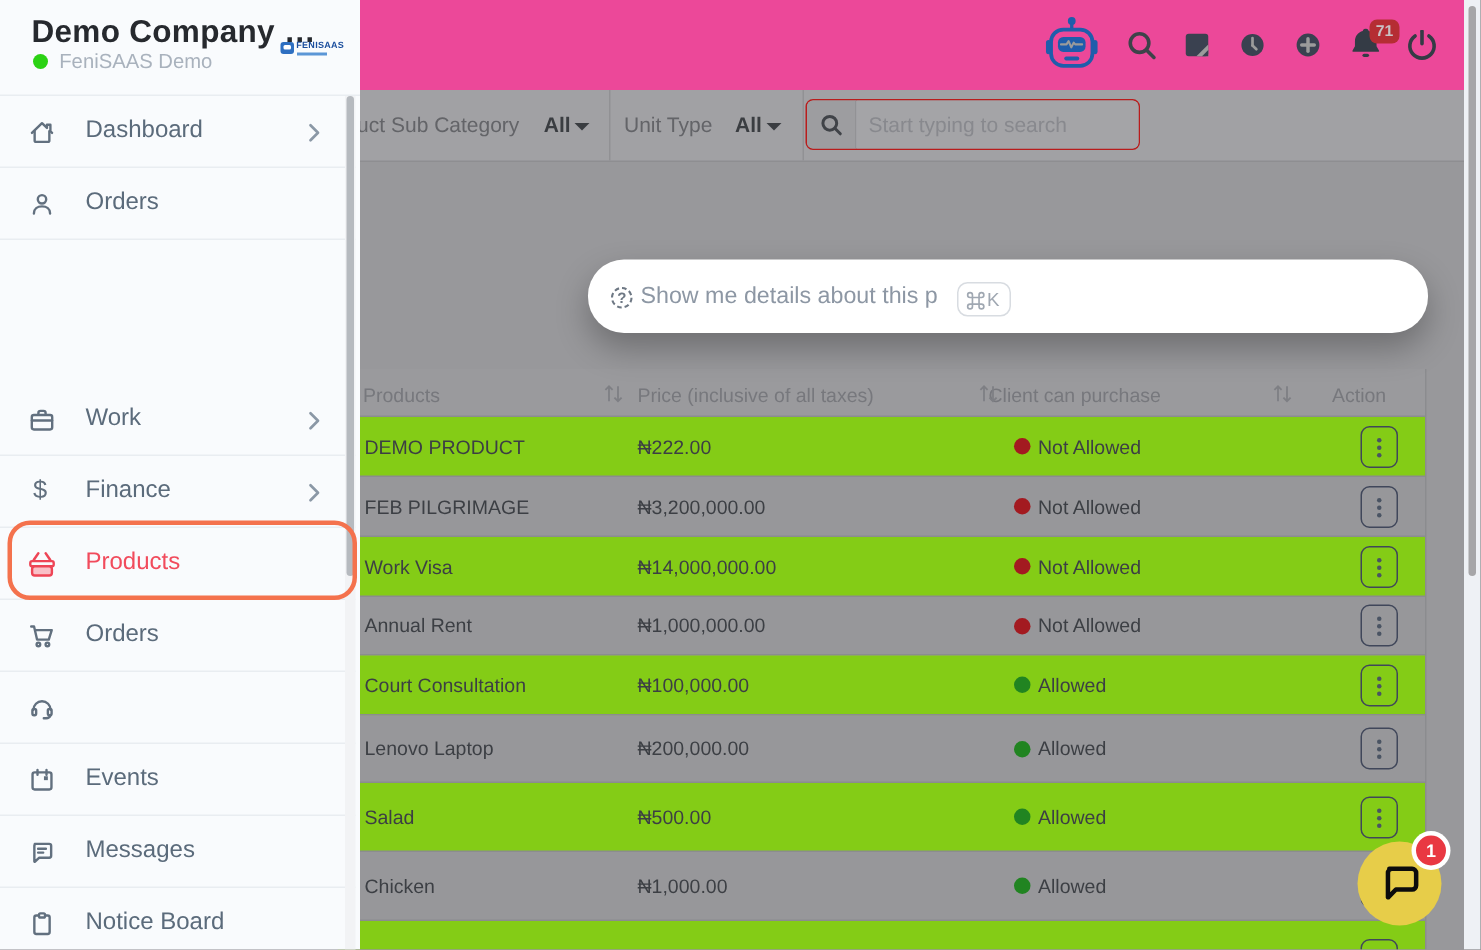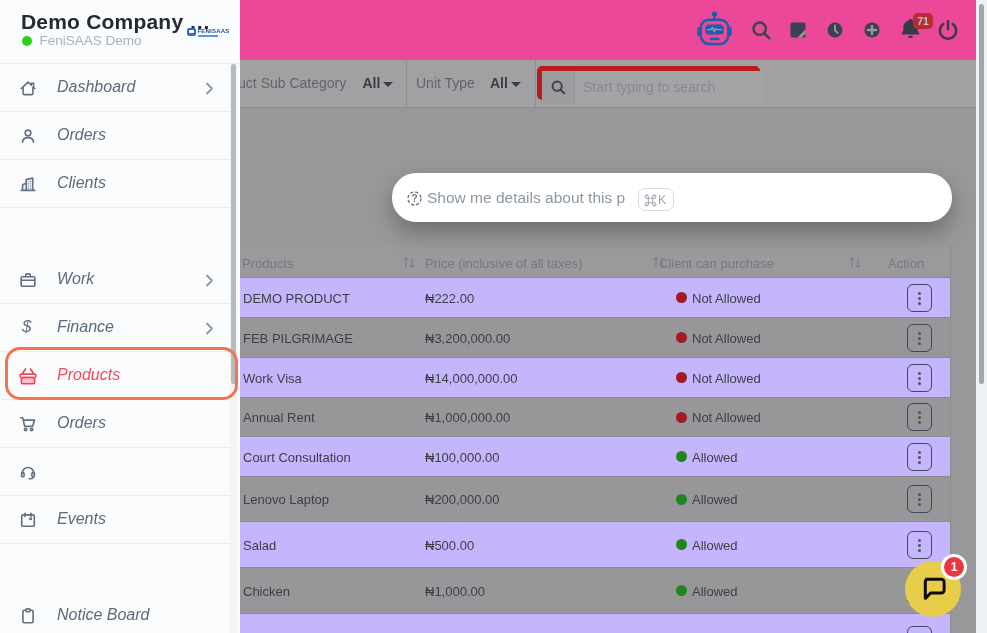--- a/index.html
+++ b/index.html
@@ -7,52 +7,52 @@
   .abs { position:absolute; }
 
   
   #navbar { left:0; top:0; width:976px; height:60px; background:#ec4899; }
   #filterbar { left:0; top:60px; width:976px; height:48px; background:#a1a1a4; border-bottom:1px solid #8e8e91; }
   .flabel { position:absolute; top:15px; font-size:14px; color:#636468; }
   .fall { position:absolute; top:15px; font-size:14px; font-weight:bold; color:#3a3d41; }
   .caret { position:absolute; width:0; height:0; border-left:5px solid transparent; border-right:5px solid transparent; border-top:5px solid #3a3d41; }
   .fdiv { position:absolute; top:0; width:1px; height:47px; background:#919194; }
 
-  #sgroup { position:absolute; left:537px; top:6px; width:223px; height:34px; border:5px solid #b91c1c; border-radius:5px; }
+  #sgroup { position:absolute; left:537px; top:6px; width:223px; height:34px; border:1px solid #b91c1c; border-radius:5px; }
   #saddon { position:absolute; left:0; top:0; width:33px; height:32px; background:#9d9da0; border-right:1px solid #929295; border-radius:4px 0 0 4px; }
   #sinput { position:absolute; left:33px; top:0; width:188px; height:32px; background:#a4a4a7; border-radius:0 4px 4px 0; }
   #sinput span { position:absolute; left:8px; top:8px; font-size:14px; color:#88898e; }
 
   
   #card { left:225px; top:246px; width:726px; height:387px; border-right:1px solid #8b8c8f; overflow:hidden; }
   .thead { position:absolute; left:0; top:0; width:725px; height:32px; background:#9a9a9d; border-bottom:1px solid #8b8c8f; }
   .th { position:absolute; top:10px; font-size:13px; color:#77787d; }
   .row { position:absolute; left:0; width:725px; border-bottom:1px solid #8b8c8f; }
-  .odd { background:#c4b5fd; }
+  .odd { background:#84cc16; }
   .even { background:#97979a; }
   .cname, .cprice, .cstat { position:absolute; font-size:13px; color:#3c3f44; top:50%; transform:translateY(-50%); white-space:nowrap; }
   .cname { left:18px; }
   .cprice { left:200px; }
   .dot { position:absolute; left:451px; top:50%; margin-top:-5.5px; width:11px; height:11px; border-radius:50%; }
   .dred { background:#a31a20; }
   .dgreen { background:#218421; }
   .cstat { left:467px; }
   .abtn { position:absolute; left:682px; top:50%; transform:translateY(-50%); width:25px; height:28px; border:1.5px solid #40475a; border-radius:6px; }
   .abtn i { position:absolute; left:50%; width:3px; height:3px; margin-left:-1.5px; border-radius:50%; background:#4a5463; }
   .sorti { position:absolute; top:9px; }
 
   
   #pill { left:392px; top:173px; width:560px; height:49px; background:#fff; border-radius:24px; box-shadow:0 10px 22px rgba(0,0,0,0.28); z-index:30; }
   #pill .ptext { position:absolute; left:35px; top:16px; font-size:15.5px; color:#8d97a4; white-space:nowrap; }
   #kbd { position:absolute; left:246px; top:15px; width:36px; height:23px; border:1px solid #d8dce1; border-radius:7px; }
 
   
   #sidebar { left:0; top:0; width:240px; height:633px; background:#f9fbfd; z-index:20; }
   #shead { position:absolute; left:0; top:0; width:240px; height:64px; border-bottom:1px solid #e9edf1; }
-  #menu { position:absolute; left:0; top:64px; width:237px; height:569px; background:#f9fbfd;font-style:italic; }
+  #menu { position:absolute; left:0; top:64px; width:237px; height:569px; background:#f9fbfd; }
   .mrow { position:absolute; left:0; width:237px; height:48px; border-bottom:1px solid #e9edf1; }
   .mrow .txt { position:absolute; left:57px; top:14px; font-size:16px; color:#5b6b7b; }
   .mrow svg.mi { position:absolute; left:19px; top:15px; }
   .chev { position:absolute; right:23px; top:18px; }
   #mscroll { position:absolute; left:230px; top:64px; width:7px; height:569px; background:#f2f3f5; }
   #mthumb { position:absolute; left:231px; top:64px; width:5px; height:320px; background:#b6babf; border-radius:3px; }
 
   #ring { left:5px; top:347px; width:233px; height:53px; border:3.5px solid #f4724d; border-radius:15px; z-index:40; }
 
   
@@ -283,29 +283,20 @@
           <path d="M2 1.5l5 5-5 5"></path>
         </svg>
     </div>
     <div class="mrow" style="top:48px;">
       <svg class="mi" width="18" height="18" viewBox="0 0 18 18" fill="none" stroke="#62707f" stroke-width="1.6" stroke-linecap="round">
         <circle cx="9" cy="5.9" r="2.8"></circle>
           <path d="M3.6 15.3c0-3.1 2.4-4.7 5.4-4.7s5.4 1.6 5.4 4.7"></path>
       </svg>
       <span class="txt">Orders</span>
     </div>
-    <div class="mrow" style="top:96px;">
-      <svg class="mi" width="18" height="18" viewBox="0 0 18 18" fill="none" stroke="#62707f" stroke-width="1.6" stroke-linecap="round" stroke-linejoin="round">
-        <path d="M7.2 15.3V4.6l6.5-1.5v12.2"></path>
-          <path d="M3.6 15.3V9.8l3.6-1.5"></path>
-          <path d="M2.3 15.4h13.4"></path>
-        <path d="M9.3 6.8h.01M11.5 6.5h.01M9.3 9h.01M11.5 8.8h.01M9.3 11.2h.01M11.5 11.1h.01M9.3 13.4h.01M11.5 13.3h.01" stroke-width="1.3"></path>
-      </svg>
-      <span class="txt">Clients</span>
-    </div>
     <div class="mrow" style="top:192px;padding-left:40px;">
       <svg class="mi" width="18" height="18" viewBox="0 0 18 18" fill="none" stroke="#62707f" stroke-width="1.6" stroke-linecap="round" stroke-linejoin="round">
         <rect x="2.2" y="5.7" width="13.6" height="9.6" rx="1.4"></rect>
           <path d="M6.6 5.5V4.3A1.4 1.4 0 018 2.9h2a1.4 1.4 0 011.4 1.4v1.2"></path>
           <path d="M2.3 9.3h13.4"></path>
       </svg>
       <span class="txt">Work</span>
       <svg class="chev" width="9" height="13" viewBox="0 0 9 13" fill="none" stroke="#8b98a6" stroke-width="1.8" stroke-linecap="round" stroke-linejoin="round">
           <path d="M2 1.5l5 5-5 5"></path>
         </svg>
@@ -343,20 +334,27 @@
       </svg>
     </div>
     <div class="mrow" style="top:432px;">
       <svg class="mi" width="18" height="18" viewBox="0 0 18 18" fill="none" stroke="#62707f" stroke-width="1.6" stroke-linecap="round" stroke-linejoin="round">
         <rect x="2.7" y="3.9" width="12.6" height="11.4" rx="1.4"></rect>
           <path d="M6 2.3v3.2M12 2.3v3.2"></path>
           <rect x="10.3" y="6.5" width="2.6" height="2.6" fill="#62707f" stroke="none"></rect>
       </svg>
       <span class="txt">Events</span>
     </div>
+    <div class="mrow" style="top:480px;">
+      <svg class="mi" width="18" height="18" viewBox="0 0 18 18" fill="none" stroke="#62707f" stroke-width="1.6" stroke-linecap="round" stroke-linejoin="round">
+        <path d="M4.2 3.6h9.6a1.3 1.3 0 011.3 1.3v6.6a1.3 1.3 0 01-1.3 1.3H7.2l-3 2.7a.2.2 0 01-.3-.2V4.9a1.3 1.3 0 011.3-1.3z"></path>
+        <path d="M6.4 6.8h5.2M6.4 9.4h3.4"></path>
+      </svg>
+      <span class="txt">Messages</span>
+    </div>
     <div class="mrow" style="top:528px; border-bottom:none;">
       <svg class="mi" width="18" height="18" viewBox="0 0 18 18" fill="none" stroke="#62707f" stroke-width="1.6" stroke-linecap="round" stroke-linejoin="round">
         <rect x="3.9" y="3.3" width="10.2" height="12.4" rx="1.3"></rect>
           <rect x="7" y="1.9" width="4" height="2.8" rx="0.9" fill="#f9fbfd"></rect>
       </svg>
       <span class="txt">Notice Board</span>
     </div>
   </div>
   <div id="mscroll"></div>
   <div id="mthumb"></div>

